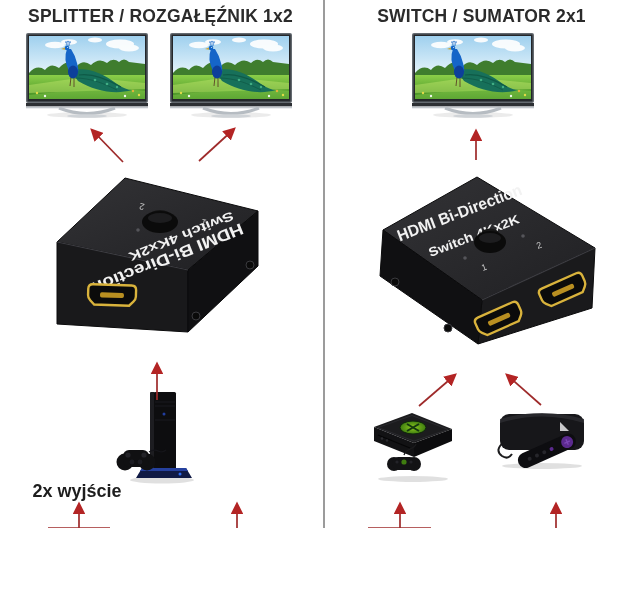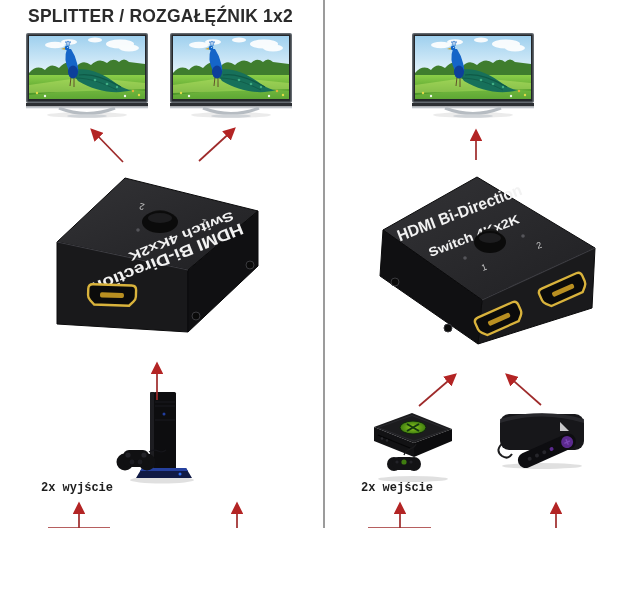--- a/index.html
+++ b/index.html
@@ -11,21 +11,21 @@
   .panel{position:absolute;top:0;width:321px;height:610px;}
   .panel.left{left:0;}
   .panel.right{left:321px;}
   .title{
     position:absolute;top:6px;left:0;width:100%;margin:0;text-align:center;
     font-size:17.5px;font-weight:600;color:#2b2b2b;letter-spacing:.2px;
   }
   .abs{position:absolute;}
   .io-label{
     position:absolute;top:481px;width:124px;text-align:center;
-    font-size:12px;font-weight:600;color:#1d1d1d;font-family:Liberation Mono, monospace;
+    font-size:18px;font-weight:600;color:#1d1d1d;
   }
   svg{display:block;}
   .overlay{position:absolute;left:0;top:0;pointer-events:none;}
   .devtext{fill:#f2f2f2;font-family:"Liberation Sans",sans-serif;font-weight:bold;}
   .portnum{fill:#c9c9c9;font-family:"Liberation Sans",sans-serif;font-size:9px;}
 </style>
 </head>
 <body>
 
 <svg width="0" height="0" style="position:absolute" aria-hidden="true">
@@ -229,20 +229,21 @@
       <polygon points="40,3 72,3 77,15 35,15" fill="#0a0a0a"></polygon>
       <ellipse cx="56" cy="3.5" rx="16" ry="3.5" fill="#1c1c1f"></ellipse>
       <rect x="0" y="14" width="147" height="56" rx="5" fill="#141416"></rect>
       <rect x="0" y="14" width="147" height="7" rx="3.5" fill="#26262b"></rect>
       <rect x="0" y="63" width="147" height="7" rx="3.5" fill="#0c0c0e"></rect>
       <use href="#hdmiport" transform="translate(72,43) scale(1.05)"></use>
     </svg>
   </section>
 
   <section class="panel right">
+    <h1 class="title">SWITCH / SUMATOR 2x1</h1>
 
     <svg class="abs" style="left:90px;top:33px" width="124" height="86" viewBox="0 0 124 86">
         <use href="#tvsym"></use>
       </svg>
 
     <svg class="abs" style="left:54px;top:172px" width="225" height="178" viewBox="0 0 225 178">
       <polygon points="8,58 102,5 220,76 107,128" fill="url(#topfaceg)" stroke="#0b0b0c" stroke-width="1"></polygon>
       <polygon points="107,128 220,76 217,136 103,172" fill="#1a1a1c" stroke="#0b0b0c" stroke-width="1"></polygon>
       <polygon points="8,58 107,128 103,172 5,104" fill="#101012" stroke="#0b0b0c" stroke-width="1"></polygon>
       <line x1="107" y1="128" x2="220" y2="76" stroke="#3d3d42" stroke-width="1.2"></line>
@@ -265,21 +266,20 @@
       </g>
     </svg>
 
     <svg class="abs" style="left:47px;top:405px" width="90" height="80" viewBox="0 0 90 80">
         <use href="#xboxsym"></use>
       </svg>
     <svg class="abs" style="left:169px;top:408px" width="105" height="65" viewBox="0 0 105 65">
         <use href="#streamsym"></use>
       </svg>
 
-    <div class="io-label" style="left:14px">2x wejście</div>
 
     <svg class="abs" style="left:9px;top:531px" width="145" height="72" viewBox="0 0 145 72">
       <polygon points="53,3 85,3 90,15 48,15" fill="#0a0a0a"></polygon>
       <ellipse cx="69" cy="3.5" rx="16" ry="3.5" fill="#1c1c1f"></ellipse>
       <rect x="0" y="14" width="145" height="56" rx="5" fill="#141416"></rect>
       <rect x="0" y="14" width="145" height="7" rx="3.5" fill="#26262b"></rect>
       <rect x="0" y="63" width="145" height="7" rx="3.5" fill="#0c0c0e"></rect>
       <use href="#hdmiport" transform="translate(38,43)"></use>
       <use href="#hdmiport" transform="translate(101,43)"></use>
     </svg>

